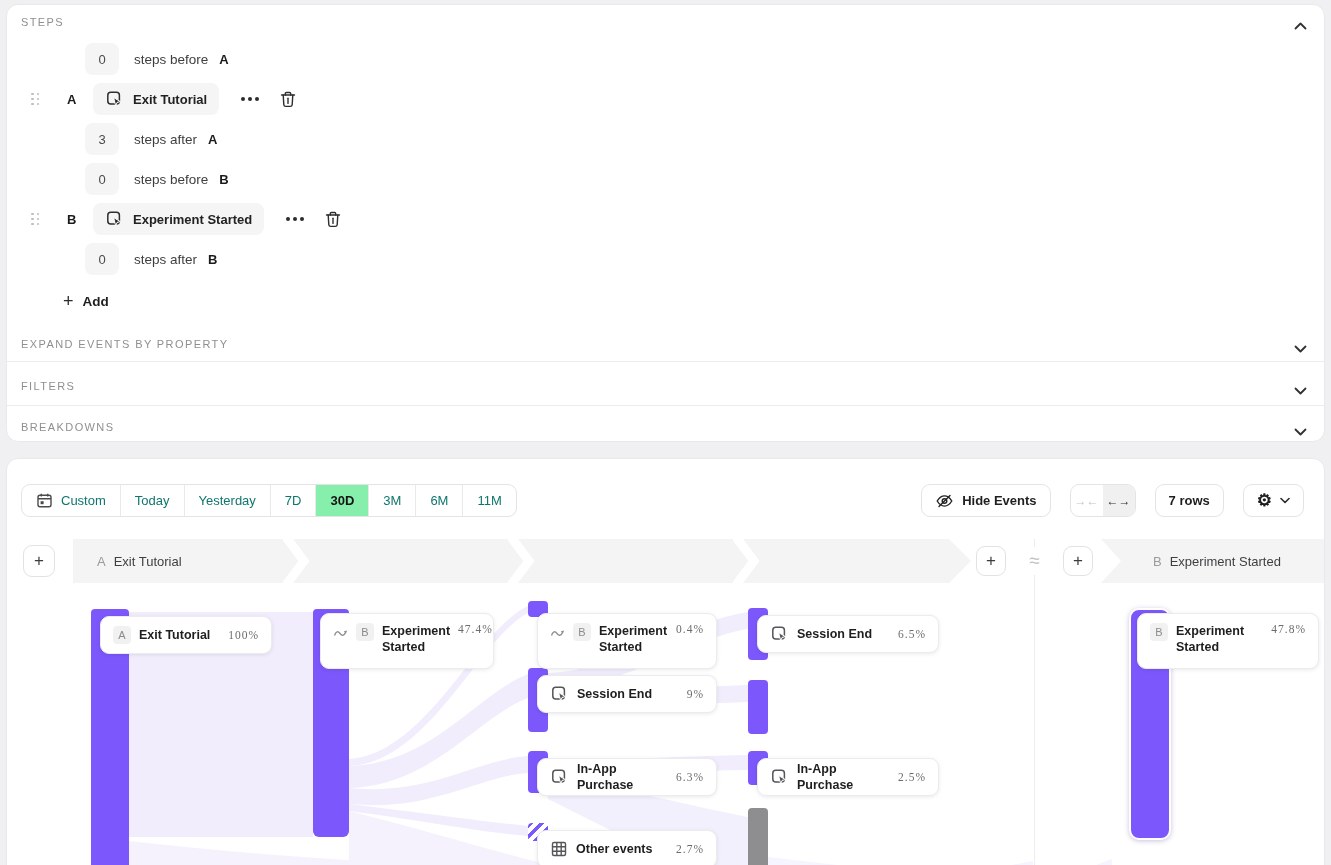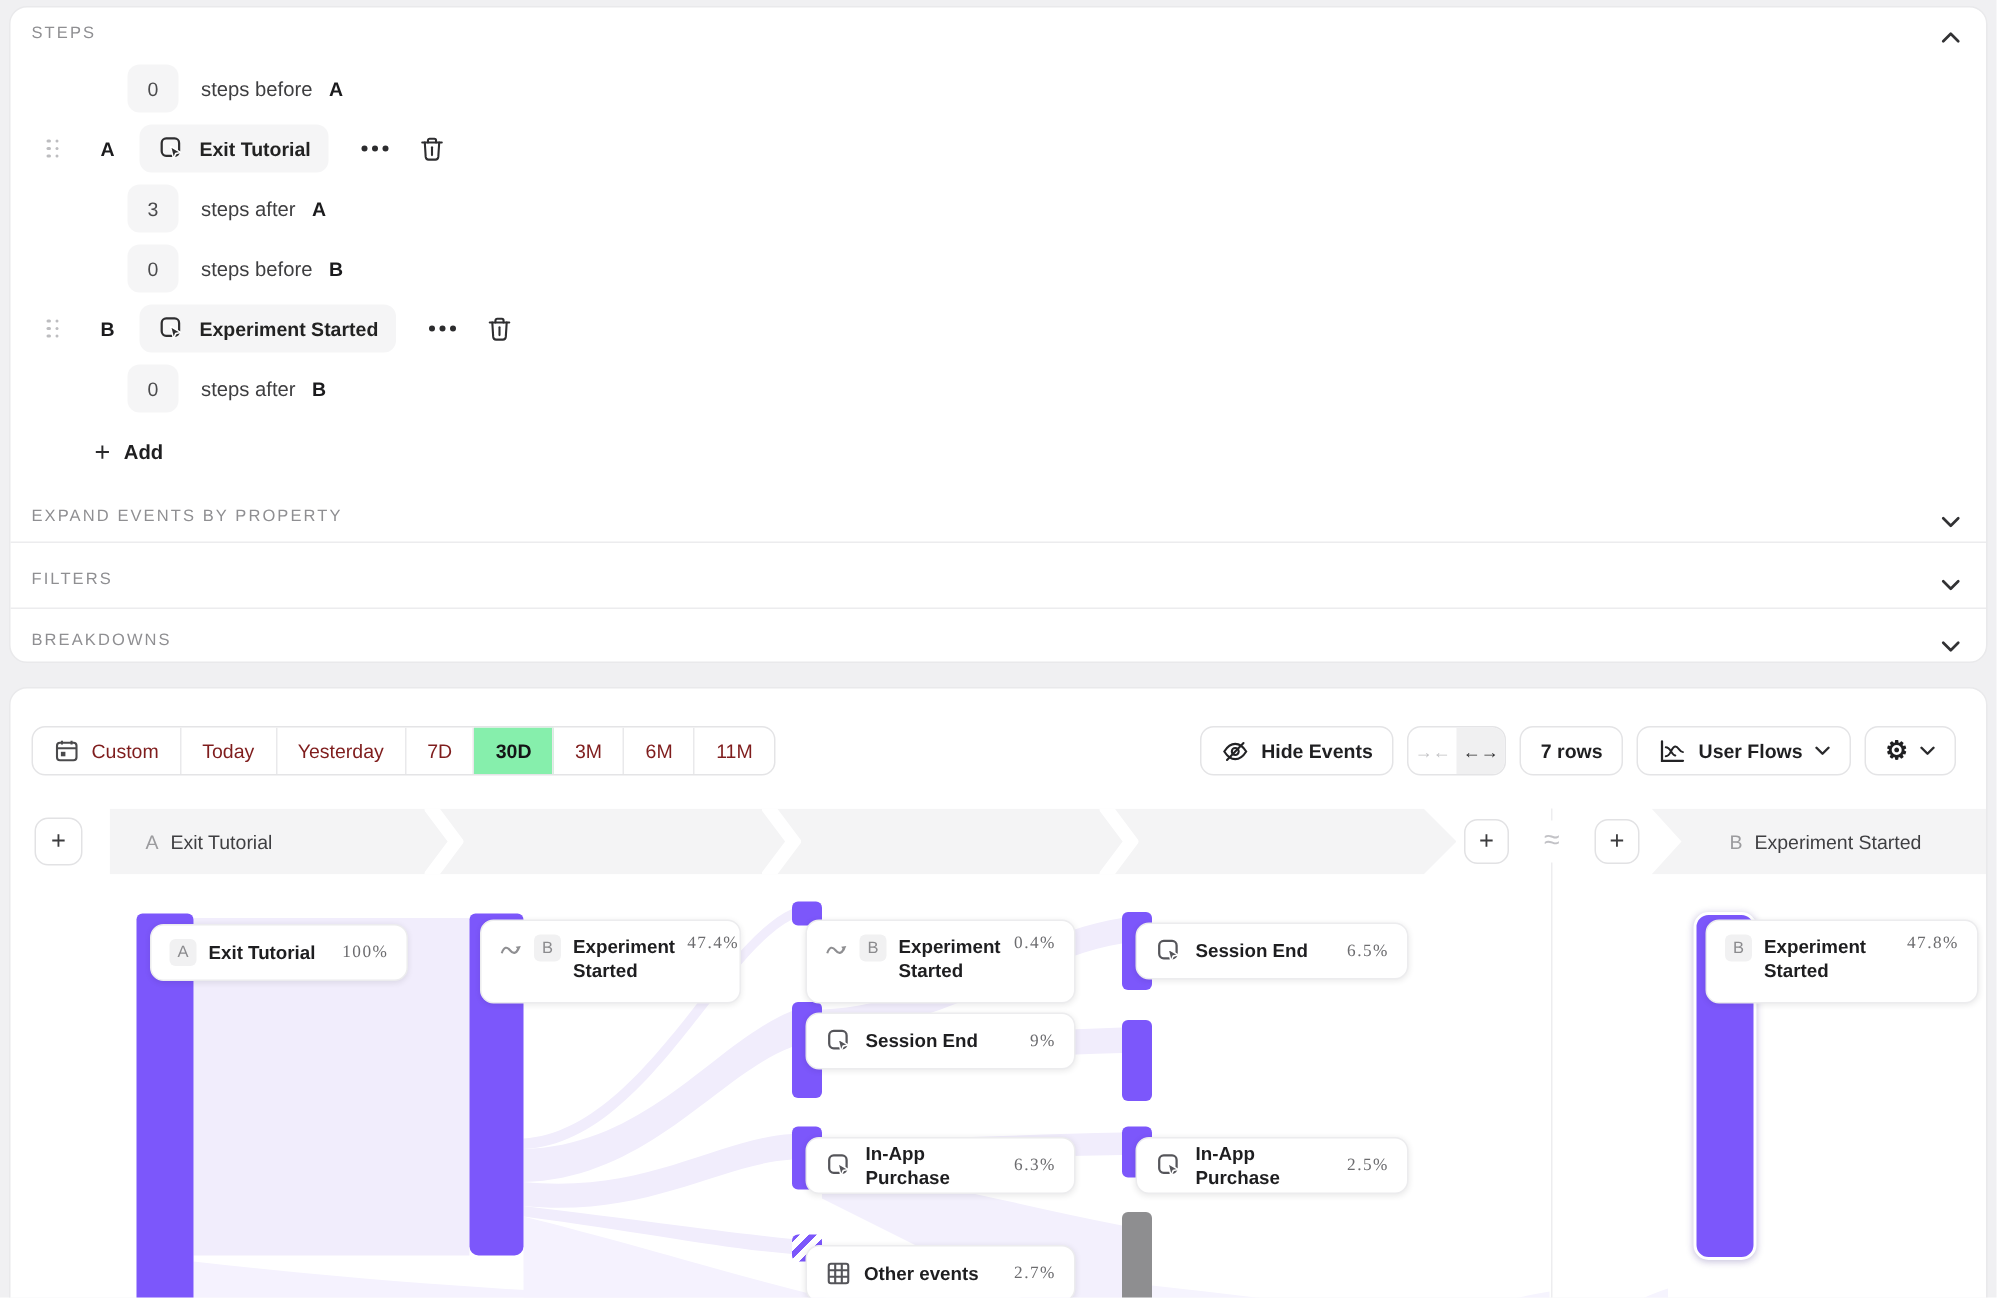--- a/index.html
+++ b/index.html
@@ -28,25 +28,25 @@
   .more-dots i{width:4px;height:4px;border-radius:50%;background:#2c2c2e}
   .icon-btn{cursor:pointer;display:flex;align-items:center;justify-content:center}
   .trash-btn{margin-left:18px}
   .add-btn{position:absolute;left:56px;top:281px;height:30px;display:flex;align-items:center;gap:9px;
            font-size:13.5px;font-weight:600;color:#1f1f21;cursor:pointer}
   .add-plus{font-size:18px;font-weight:400;color:#2a2a2c;line-height:1}
 
   
   .seg-ctrl{position:absolute;left:14px;top:25px;height:33px;display:flex;border:1px solid #e4e4e6;
             border-radius:9px;background:#fff;overflow:hidden;box-sizing:border-box}
-  .seg{display:flex;align-items:center;gap:8px;padding:0 14px;font-size:13px;color:#7f1d1d;
+  .seg{display:flex;align-items:center;gap:8px;padding:0 14px;font-size:13px;color:#0f766e;
        border-right:1px solid #e9e9eb;cursor:pointer;white-space:nowrap}
   .seg:last-child{border-right:none}
   .seg.sel{background:#86efac;color:#141416;font-weight:700}
-  .right-cluster{position:absolute;right:20px;top:25px;display:flex;gap:9px;align-items:flex-start}
+  .right-cluster{position:absolute;right:20px;top:25px;display:flex;gap:19px;align-items:flex-start}
   .tb-btn{height:33px;border:1px solid #e4e4e6;border-radius:9px;background:#fff;display:flex;align-items:center;
           gap:8px;padding:0 13px;font-size:13px;font-weight:600;color:#1f1f21;cursor:pointer;box-sizing:border-box}
   .arrow-pair{height:33px;border:1px solid #e4e4e6;border-radius:9px;display:flex;overflow:hidden;box-sizing:border-box}
   .arrow-seg{width:32px;display:flex;align-items:center;justify-content:center;font-size:12px;color:#c2c2c5;cursor:pointer}
   .arrow-seg.sel{background:#f0f0f1;color:#2b2b2d}
 
   
   .hplus{position:absolute;width:32px;height:32px;border:1px solid #e2e2e4;border-radius:9px;background:#fff;
          display:flex;align-items:center;justify-content:center;font-size:17px;color:#3c3c3e;cursor:pointer;
          box-sizing:border-box;z-index:6}
@@ -254,31 +254,20 @@
           <span>→←</span>
         </div>
       <div class="arrow-seg sel">
           <span>←→</span>
         </div>
     </div>
     <div class="tb-btn">
       <span>7 rows</span>
     </div>
     <div class="tb-btn">
-      <svg class="ic" width="19" height="18" viewBox="0 0 19 18" fill="none" stroke="#232325" stroke-width="1.5" stroke-linecap="round">
-        <path d="M3 2.2v13h14"></path>
-        <path d="M5.5 12.2c3.6 0 3.6-6.6 6.4-6.6 2.2 0 2.6 3.8 5.1 3.8" stroke-width="1.3"></path>
-        <path d="M5.5 6.2c3.6 0 3.6 5.4 6.4 5.4" stroke-width="1.3"></path>
-      </svg>
-      <span>User Flows</span>
-      <svg class="ic" width="10" height="7" viewBox="0 0 10 7" fill="none" stroke="#2b2b2d" stroke-width="1.6" stroke-linecap="round" stroke-linejoin="round">
-          <polyline points="1,1.5 5,5.5 9,1.5"></polyline>
-        </svg>
-    </div>
-    <div class="tb-btn">
       <span style="font-size:17px;line-height:1">⚙</span>
       <svg class="ic" width="10" height="7" viewBox="0 0 10 7" fill="none" stroke="#2b2b2d" stroke-width="1.6" stroke-linecap="round" stroke-linejoin="round">
           <polyline points="1,1.5 5,5.5 9,1.5"></polyline>
         </svg>
     </div>
   </div>
 
   <div class="hplus" style="left:16px;top:86px">
     <span>+</span>
   </div>

